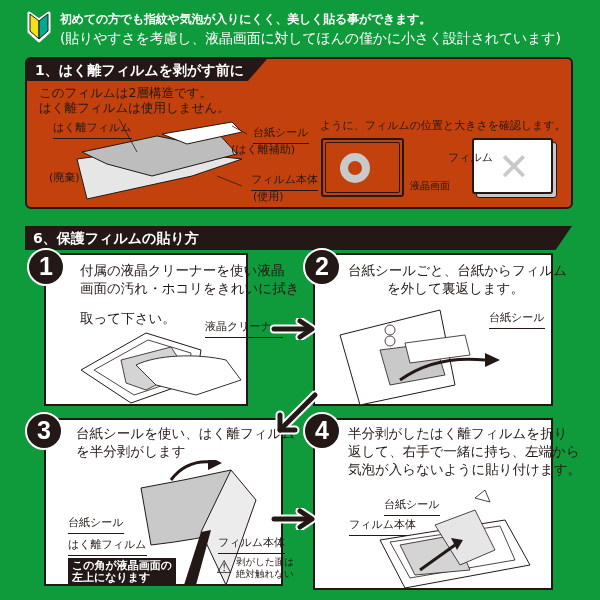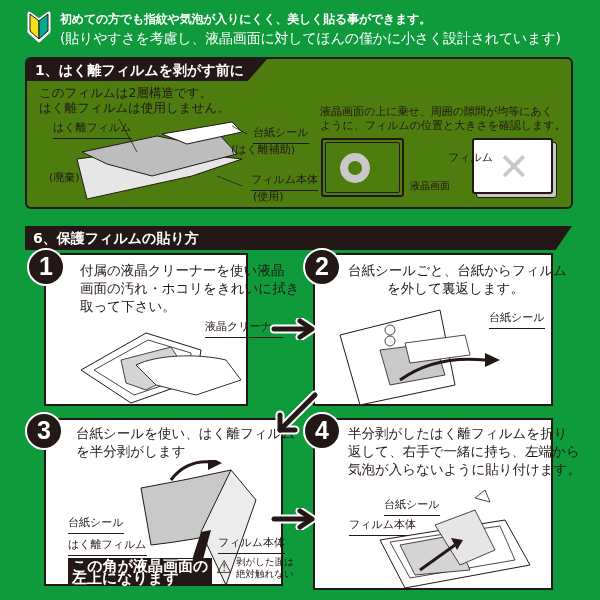--- a/index.html
+++ b/index.html
@@ -12,41 +12,41 @@
   }
   .abs { position: absolute; }
 
   
   .hdr-icon { left: 27px; top: 10px; width: 24px; height: 34px; }
   .hdr-line { left: 60px; color: #fff; font-weight: bold; white-space: nowrap; letter-spacing: -0.2px; }
   .hdr-line.l1 { top: 11px; font-size: 12px; }
   .hdr-line.l2 { top: 30px; font-size: 14px; font-weight: normal; }
 
   
-  .sec1 { left: 25px; top: 57px; width: 548px; height: 152px; background: #4d7c0f; border: 2px solid #231815; border-radius: 6px; overflow: hidden; }
+  .sec1 { left: 25px; top: 57px; width: 548px; height: 152px; background: #c2410c; border: 2px solid #231815; border-radius: 6px; overflow: hidden; }
   .sec-band { background: #231815; color: #fff; font-weight: bold; font-size: 14px; white-space: nowrap; padding-left: 8px; line-height: 22px; }
   .sec1-band { left: 0; top: 0; width: 240px; height: 22px; clip-path: polygon(0 0, 100% 0, 92% 100%, 0 100%); }
   .sec2-band { left: 25px; top: 226px; width: 547px; height: 24px; line-height: 24px; clip-path: polygon(0 0, 100% 0, 97% 100%, 0 100%); }
 
   .t-small { font-size: 11px; line-height: 14px; white-space: nowrap; }
   .t-mid { font-size: 12.5px; line-height: 16px; white-space: nowrap; }
   .t-step { font-size: 13.5px; line-height: 17px; white-space: nowrap; }
 
   .label-ul { border-bottom: 1px solid #231815; padding-bottom: 3px; margin-left: 14px; }
 
   
   .panel { background: #fff; border: 2px solid #231815; }
   .p1 { left: 44px; top: 253px; width: 204px; height: 153px; }
   .p2 { left: 313px; top: 253px; width: 240px; height: 153px; }
   .p3 { left: 44px; top: 418px; width: 239px; height: 168px; }
   .p4 { left: 313px; top: 418px; width: 240px; height: 172px; }
 
   .num { width: 38px; height: 38px; border-radius: 50%; background: #231815; border: 2.5px solid #fff; color: #fff; font-weight: bold; font-size: 25px; text-align: center; line-height: 33px; font-family: "Liberation Sans", sans-serif; }
 
-  .warn-box { background: #231815; color: #fff; font-size: 15px; font-weight: bold; line-height: 12px; padding: 2px 4px; white-space: nowrap; }
+  .warn-box { background: #231815; color: #fff; font-size: 11px; font-weight: bold; line-height: 12px; padding: 2px 4px; white-space: nowrap; }
 </style>
 </head>
 <body>
 
 <div class="abs hdr-icon">
   <svg width="24" height="34" viewBox="0 0 24 34">
     <path d="M2 3 L12 10 L22 3 L22 22 L12 31 L2 22 Z" fill="#fff" stroke="#fff" stroke-width="3" stroke-linejoin="round"></path>
     <path d="M3 4 L12 11 L12 29 L3 21 Z" fill="#f2e21b" stroke="#231815" stroke-width="1"></path>
     <path d="M12 11 L21 4 L21 21 L12 29 Z" fill="#00a88f" stroke="#231815" stroke-width="1"></path>
   </svg>
@@ -68,42 +68,41 @@
     <polyline points="165,12 180,20" fill="none" stroke="#231815" stroke-width="0.8"></polyline>
     <polyline points="150,62 175,72" fill="none" stroke="#231815" stroke-width="0.8"></polyline>
   </svg>
   <div class="abs t-small label-ul" style="left:12px; top:62px;">はく離フィルム</div>
   <div class="abs t-small" style="left:22px; top:80px;margin-top:32px;">(廃棄)</div>
   <div class="abs t-small label-ul" style="left:212px; top:67px;">台紙シール</div>
   <div class="abs t-small" style="left:204px; top:84px;">(はく離補助)</div>
   <div class="abs t-small label-ul" style="left:210px; top:114px;">フィルム本体</div>
   <div class="abs t-small" style="left:226px; top:131px;">(使用)</div>
 
-  <div class="abs t-small" style="left:293px; top:46px;">液晶画面の上に乗せ、周囲の隙間が均等にあく</div>
   <div class="abs t-small" style="left:293px; top:60px;">ように、フィルムの位置と大きさを確認します。</div>
 
   <div class="abs" style="left:294px; top:79px; width:83px; height:59px; border:2px solid #231815; border-radius:3px;">
     <div class="abs" style="left:2px; top:2px; width:75px; height:51px; border:1.5px solid #231815; border-radius:2px;"></div>
     <div class="abs" style="left:17px; top:13px; width:30px; height:30px; border-radius:50%; border:8px solid #c9c9c9;"></div>
   </div>
   <div class="abs" style="left:445px; top:79px; width:85px; height:60px;">
     <div class="abs" style="left:4px; top:4px; width:81px; height:56px; background:#c9c9c9; border:1.5px solid #231815; border-radius:3px;"></div>
     <div class="abs" style="left:0; top:0; width:81px; height:56px; background:#fff; border:2px solid #231815; border-radius:3px;"></div>
     <div class="abs" style="left:26px; top:10px; font-size:38px; color:#c9c9c9; font-weight:bold; line-height:38px;">✕</div>
   </div>
   <div class="abs t-small" style="left:385px; top:92px;margin-left:36px;">フィルム</div>
   <div class="abs t-small" style="left:383px; top:120px; font-size:10px;">液晶画面</div>
 </div>
 
 <div class="abs sec-band sec2-band">6、保護フィルムの貼り方</div>
 
 <div class="abs panel p1">
   <div class="abs t-step" style="left:34px; top:7px;">付属の液晶クリーナーを使い液晶</div>
   <div class="abs t-step" style="left:34px; top:25px;">画面の汚れ・ホコリをきれいに拭き</div>
-  <div class="abs t-step" style="left:34px; top:43px;text-align:right;">取って下さい。</div>
+  <div class="abs t-step" style="left:34px; top:55px;text-align:right;">取って下さい。</div>
   <div class="abs t-small label-ul" style="left:145px; top:65px;">液晶クリーナー</div>
   <svg class="abs" style="left:30px; top:70px;" width="170" height="80" viewBox="0 0 170 80">
     <polygon points="5,45 70,8 125,25 120,55 55,78" fill="#fff" stroke="#231815" stroke-width="1"></polygon>
     <polygon points="18,45 72,15 115,28 112,52 58,70" fill="#fff" stroke="#231815" stroke-width="0.8"></polygon>
     <polygon points="45,35 95,22 110,45 70,65 50,58" fill="#d4d4d4" stroke="#231815" stroke-width="0.8"></polygon>
     <path d="M60,40 C80,30 120,28 150,35 L165,55 L120,70 L80,60 Z" fill="#fff" stroke="#231815" stroke-width="0.9"></path>
   </svg>
 </div>
 <div class="abs num" style="left:27px; top:248px;">1</div>
 

